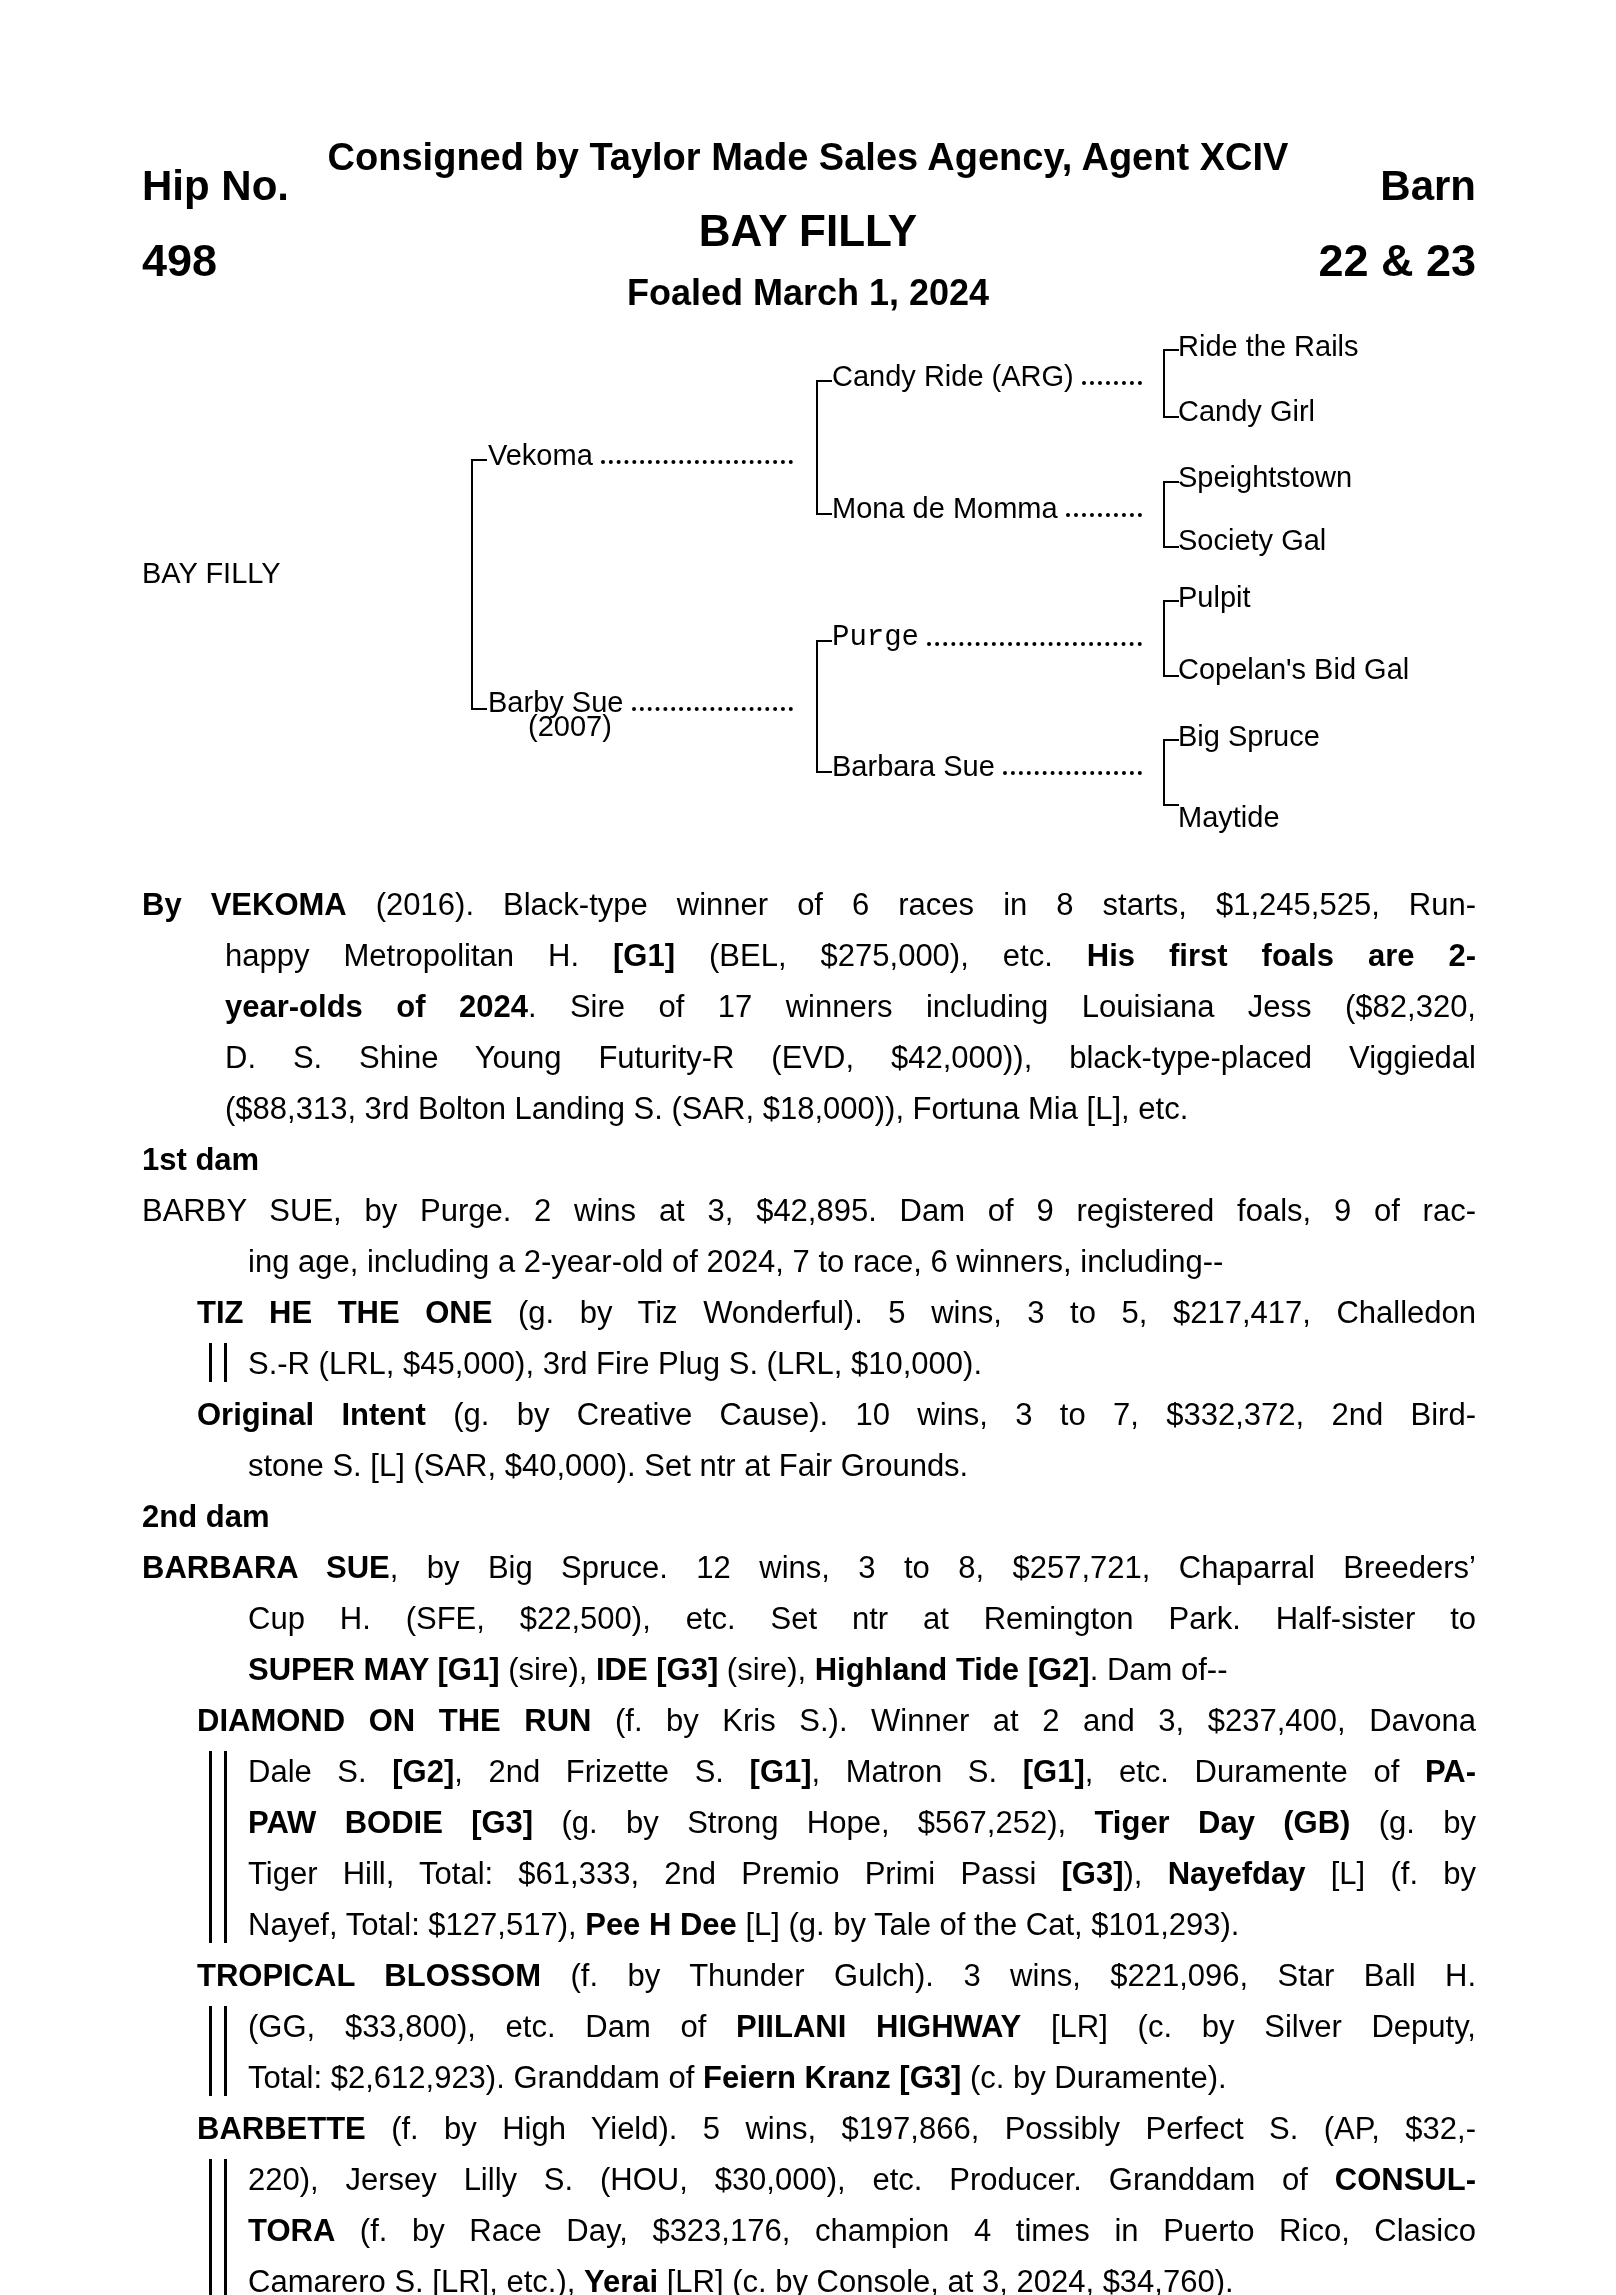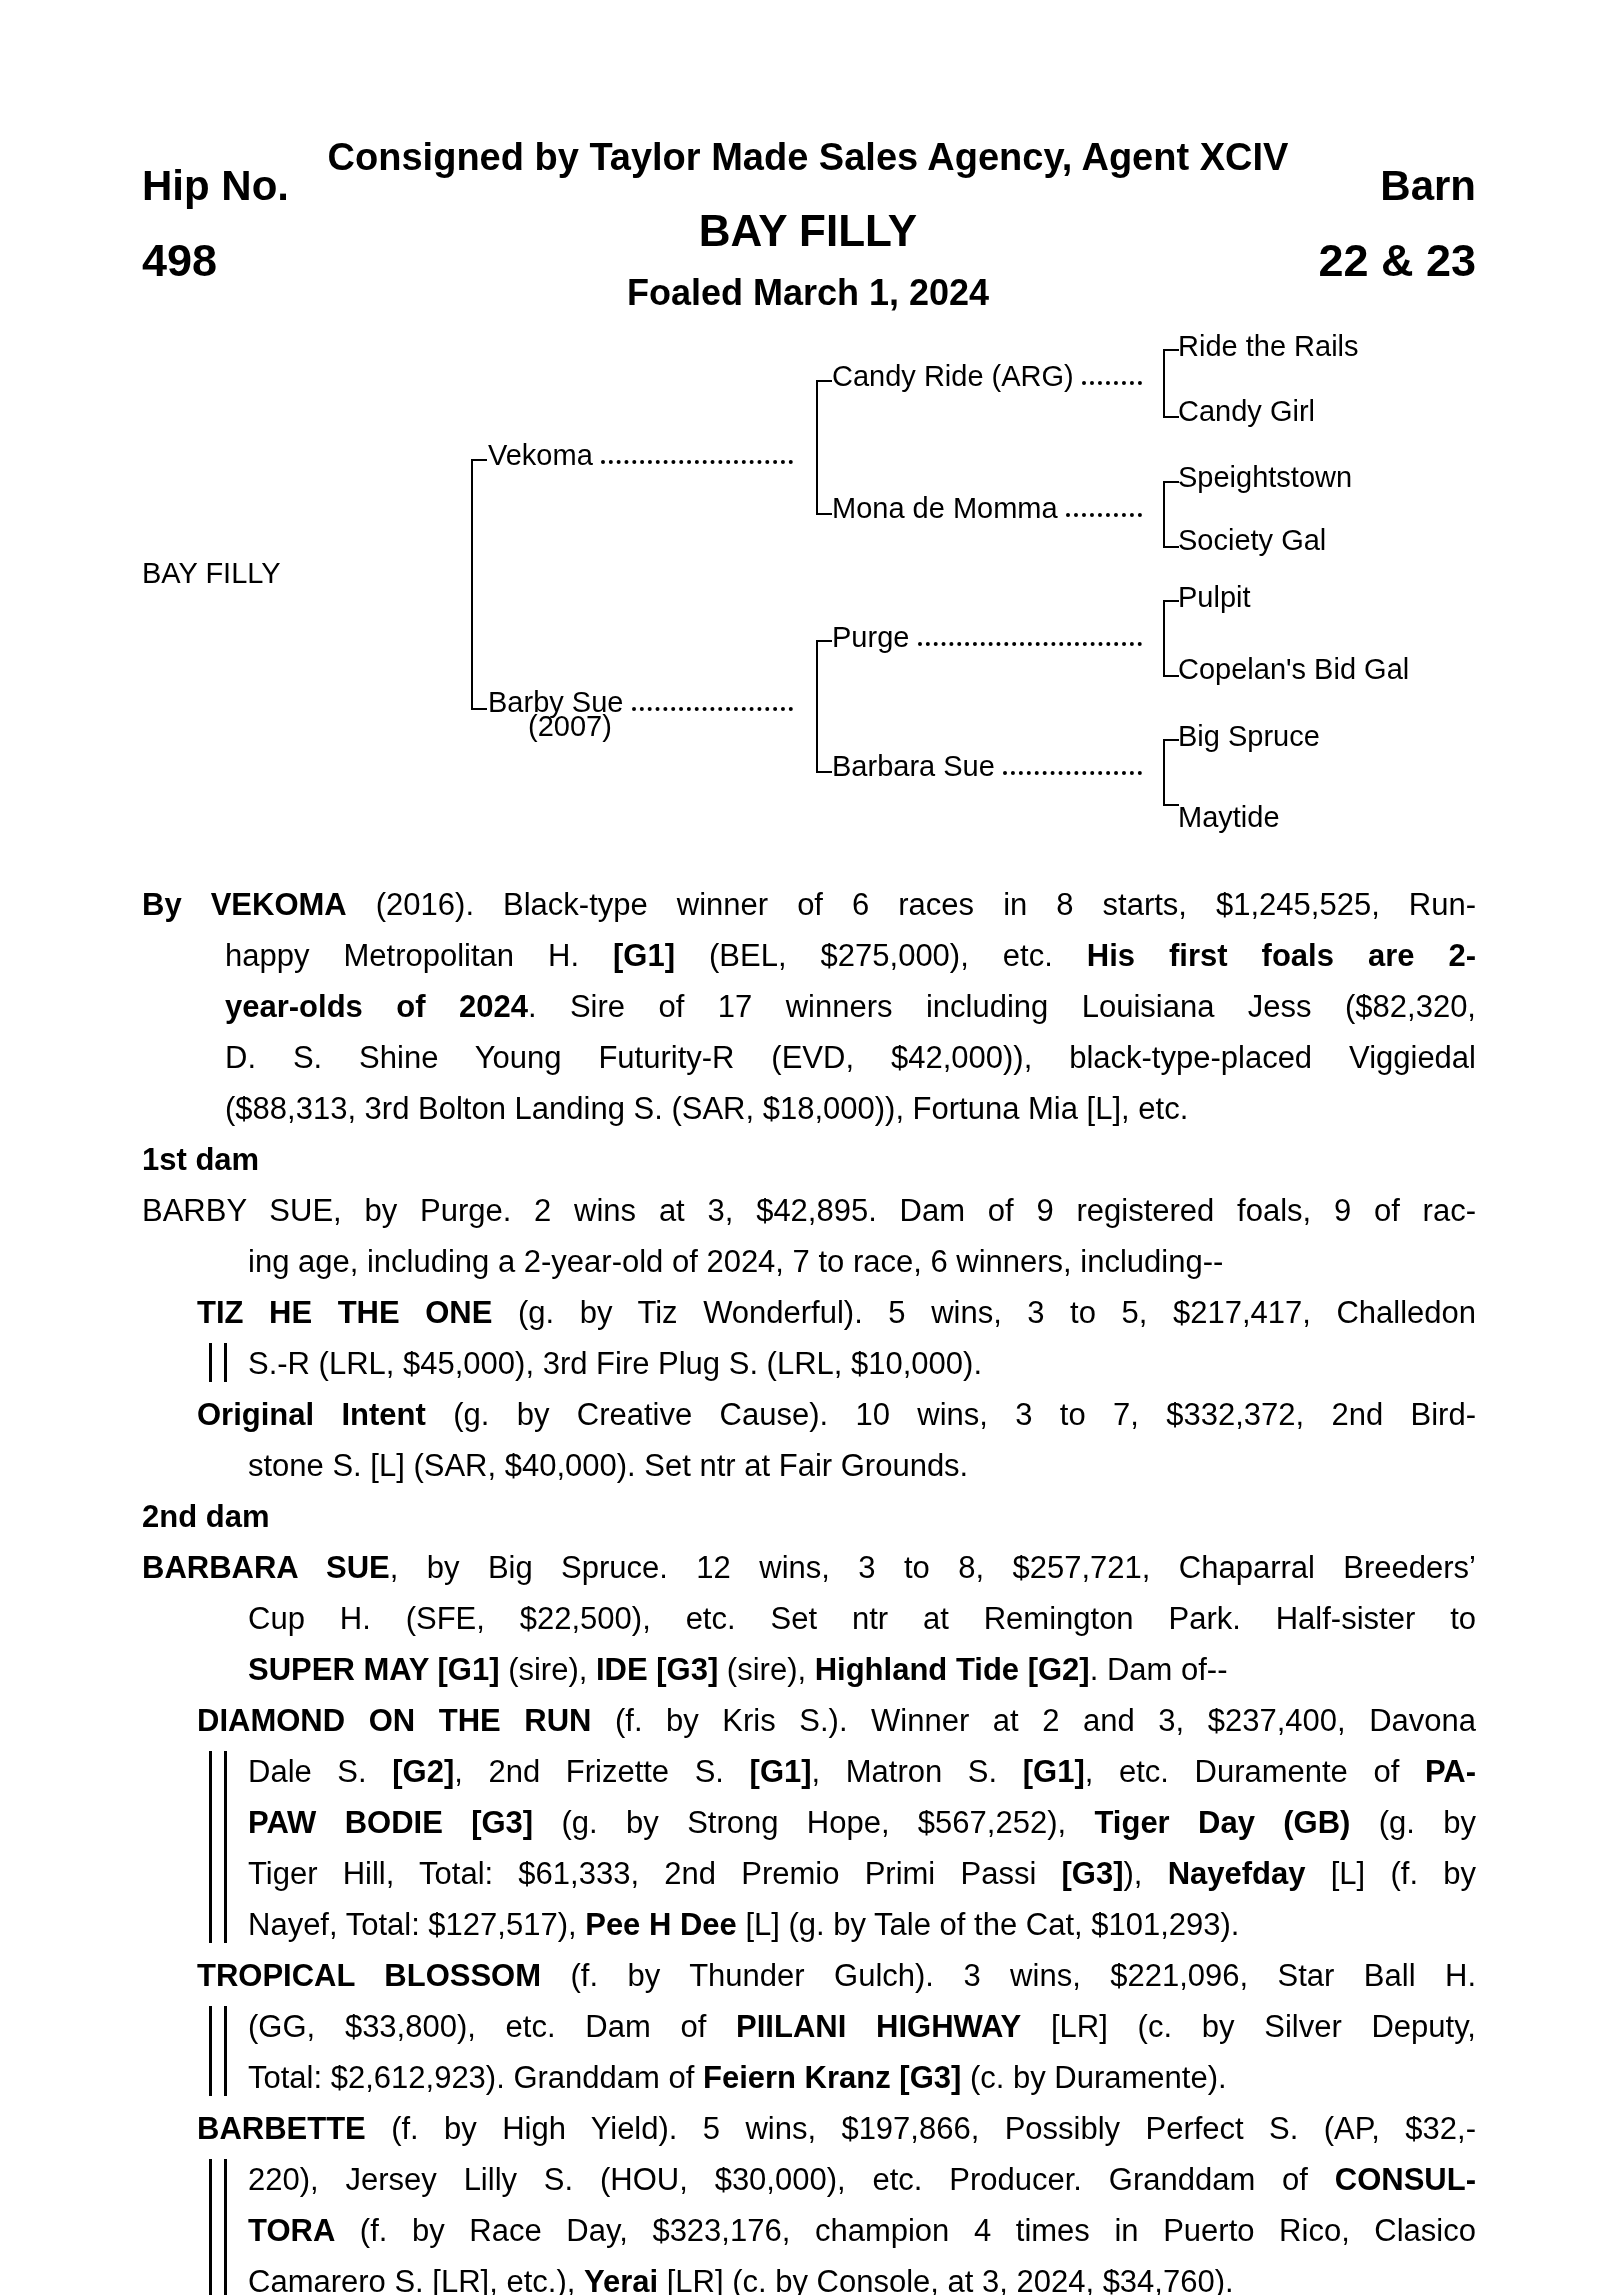--- a/index.html
+++ b/index.html
@@ -70,21 +70,21 @@
   </div>
 
   <div class="pcell" style="left:832px;top:359px;width:316px;">
     <span class="pn">Candy Ride (ARG)</span>
     <span class="leader"></span>
   </div>
   <div class="pcell" style="left:832px;top:491px;width:316px;">
     <span class="pn">Mona de Momma</span>
     <span class="leader"></span>
   </div>
-  <div class="pcell" style="left:832px;top:620px;width:316px;">
+  <div class="pcell" style="left:832px;top:620px;width:316px;font-family:Liberation Mono, monospace;">
     <span class="pn">Purge</span>
     <span class="leader"></span>
   </div>
   <div class="pcell" style="left:832px;top:749px;width:316px;">
     <span class="pn">Barbara Sue</span>
     <span class="leader"></span>
   </div>
 
   <div class="pcell" style="left:1178px;top:329px;">
       <span class="pn">Ride the Rails</span>

